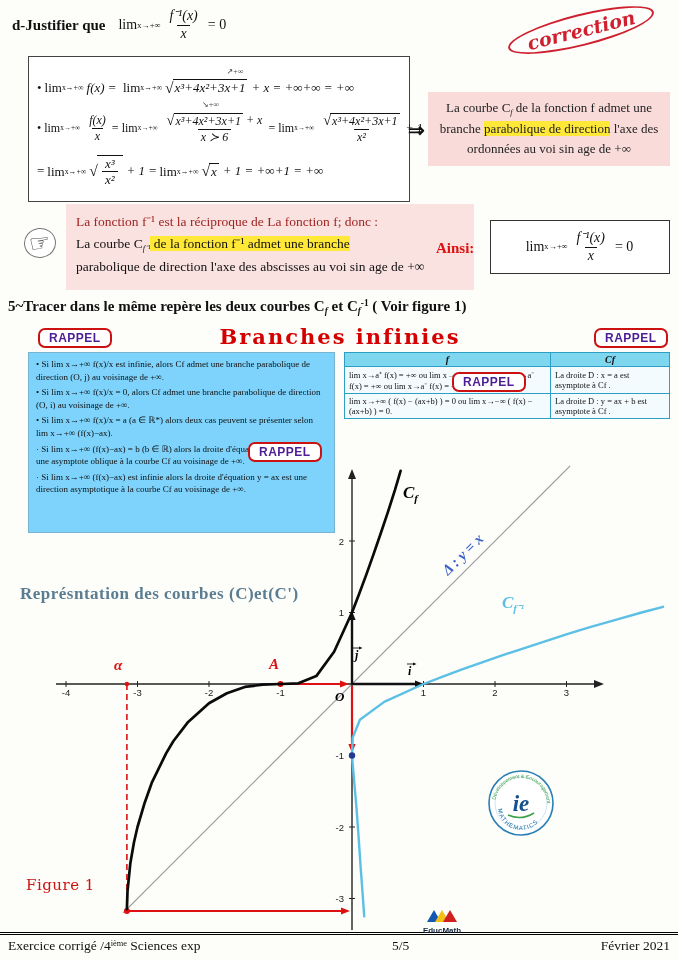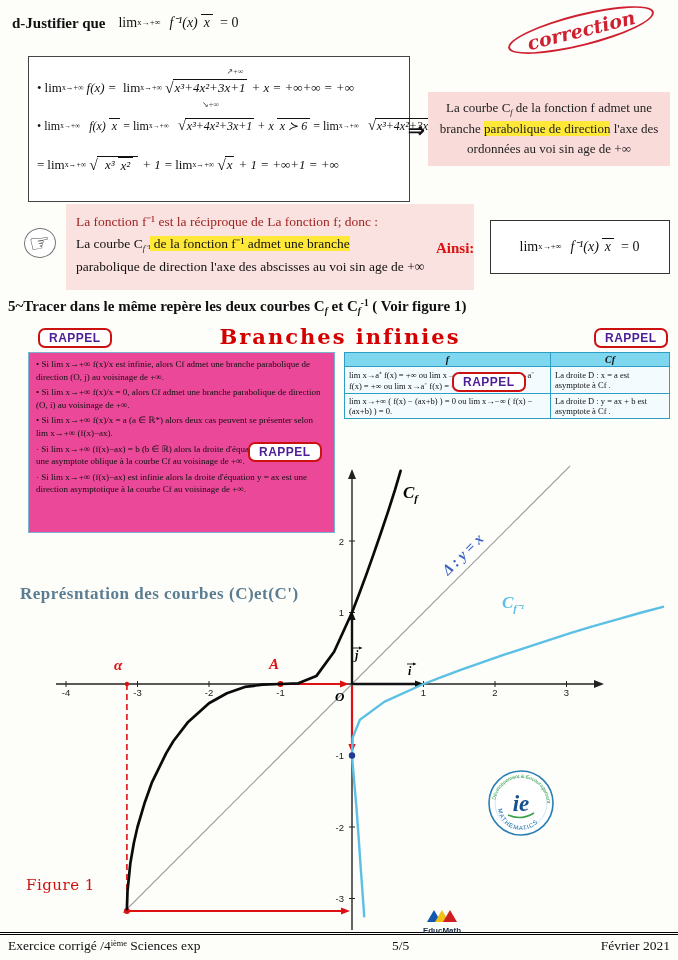--- a/index.html
+++ b/index.html
@@ -4,21 +4,21 @@
 <style>
   html,body{margin:0;padding:0;background:#e8e8e8;}
   .page{position:relative;width:678px;height:960px;background:#fdfdfa;overflow:hidden;
         font-family:"Liberation Serif",serif;color:#111;}
   
   .mrow{display:flex;align-items:center;white-space:nowrap;}
   .mi{font-style:italic;}
   .gap{margin:0 4px;}
   .lim{display:inline-flex;align-items:center;line-height:1;margin:8px 3px;}
   .lim .bot{font-size:0.6em;margin-top:1px;}
-  .frac{display:inline-flex;flex-direction:row;align-items:center;line-height:1.2;margin:0 3px;}
+  .frac{display:inline-flex;flex-direction:column;align-items:center;line-height:1.2;margin:0 3px;}
   .frac .num{padding:0 3px;display:inline-flex;align-items:center;}
   .frac .den{border-top:1.2px solid #111;padding:0 3px;}
   .rsign{font-size:1.2em;font-style:normal;margin-right:-1px;}
   .rad{border-top:1.2px solid #111;display:inline-flex;align-items:center;padding:0 2px;}
   .annot{position:relative;display:inline-flex;align-items:center;}
   .annot .ov{position:absolute;top:-12px;right:4px;font-size:8px;font-style:normal;color:#444;}
   .annot .un{position:absolute;bottom:-12px;left:45%;font-size:8px;font-style:normal;color:#444;}
   .sb{font-size:0.62em;vertical-align:-0.35em;}
   .sp{font-size:0.62em;vertical-align:0.5em;}
   
@@ -43,21 +43,21 @@
   .ainsi{position:absolute;left:436px;top:240px;color:#d11;font-weight:bold;font-size:15px;}
   .fbox{position:absolute;left:490px;top:220px;width:178px;height:52px;border:1.4px solid #333;
         background:#fff;display:flex;align-items:center;justify-content:center;font-size:14px;}
   .sec5{position:absolute;left:8px;top:298px;font-size:15px;font-weight:bold;}
   
   .badge{position:absolute;border:2px solid #c11;color:#4c1d95;font-weight:bold;font-size:12px;
          padding:1px 9px;border-radius:7px;background:#fff;font-family:"Liberation Sans",sans-serif;
          letter-spacing:.5px;z-index:6;}
   .binf{position:absolute;left:170px;top:324px;width:340px;text-align:center;color:#d40000;
         font-size:21px;font-weight:bold;font-family:"DejaVu Serif",serif;letter-spacing:2px;}
-  .lbox{position:absolute;left:28px;top:352px;width:307px;height:181px;background:#ec4899;
+  .lbox{position:absolute;left:28px;top:352px;width:307px;height:181px;background:#7dd3fc;
         border:1px solid #78b4cf;box-sizing:border-box;padding:5px 7px;font-size:9px;line-height:1.4;color:#101010;}
   .lbox div{margin-bottom:3px;}
   .rtable{position:absolute;left:344px;top:352px;width:326px;border-collapse:collapse;
           font-size:8.5px;font-family:"Liberation Serif",serif;}
   .rtable th{background:#7fd6ef;border:1px solid #2e9fc4;font-size:10px;padding:1px;font-style:italic;}
   .rtable td{border:1px solid #2e9fc4;padding:2px 4px;background:#f3fbfe;vertical-align:middle;}
   .repr{position:absolute;left:20px;top:584px;font-size:17px;color:#5b7d92;font-weight:bold;letter-spacing:.5px;}
   
   .graph{position:absolute;left:28px;top:462px;}
   .tick{font-family:"Liberation Sans",sans-serif;font-size:9.5px;fill:#222;}

